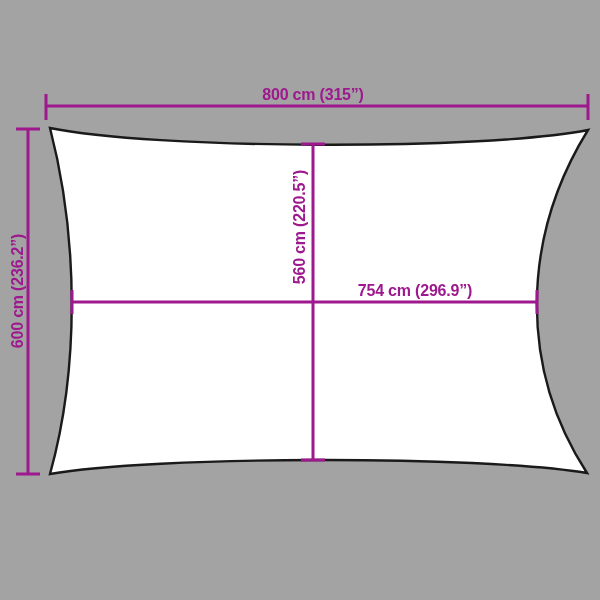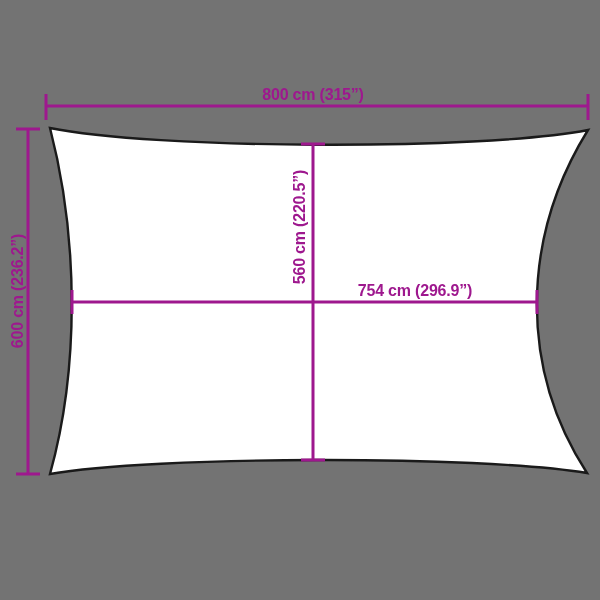--- a/index.html
+++ b/index.html
@@ -4,21 +4,21 @@
 <style>
   html, body {
     margin: 0;
     padding: 0;
     background: #ffffff;
   }
   .canvas {
     position: relative;
     width: 600px;
     height: 600px;
-    background: #737373;
+    background: #a3a3a3;
     overflow: hidden;
     font-family: "Liberation Sans", sans-serif;
   }
   svg {
     display: block;
   }
   .dim-label {
     font-family: "Liberation Sans", sans-serif;
     font-weight: bold;
     font-size: 16px;

